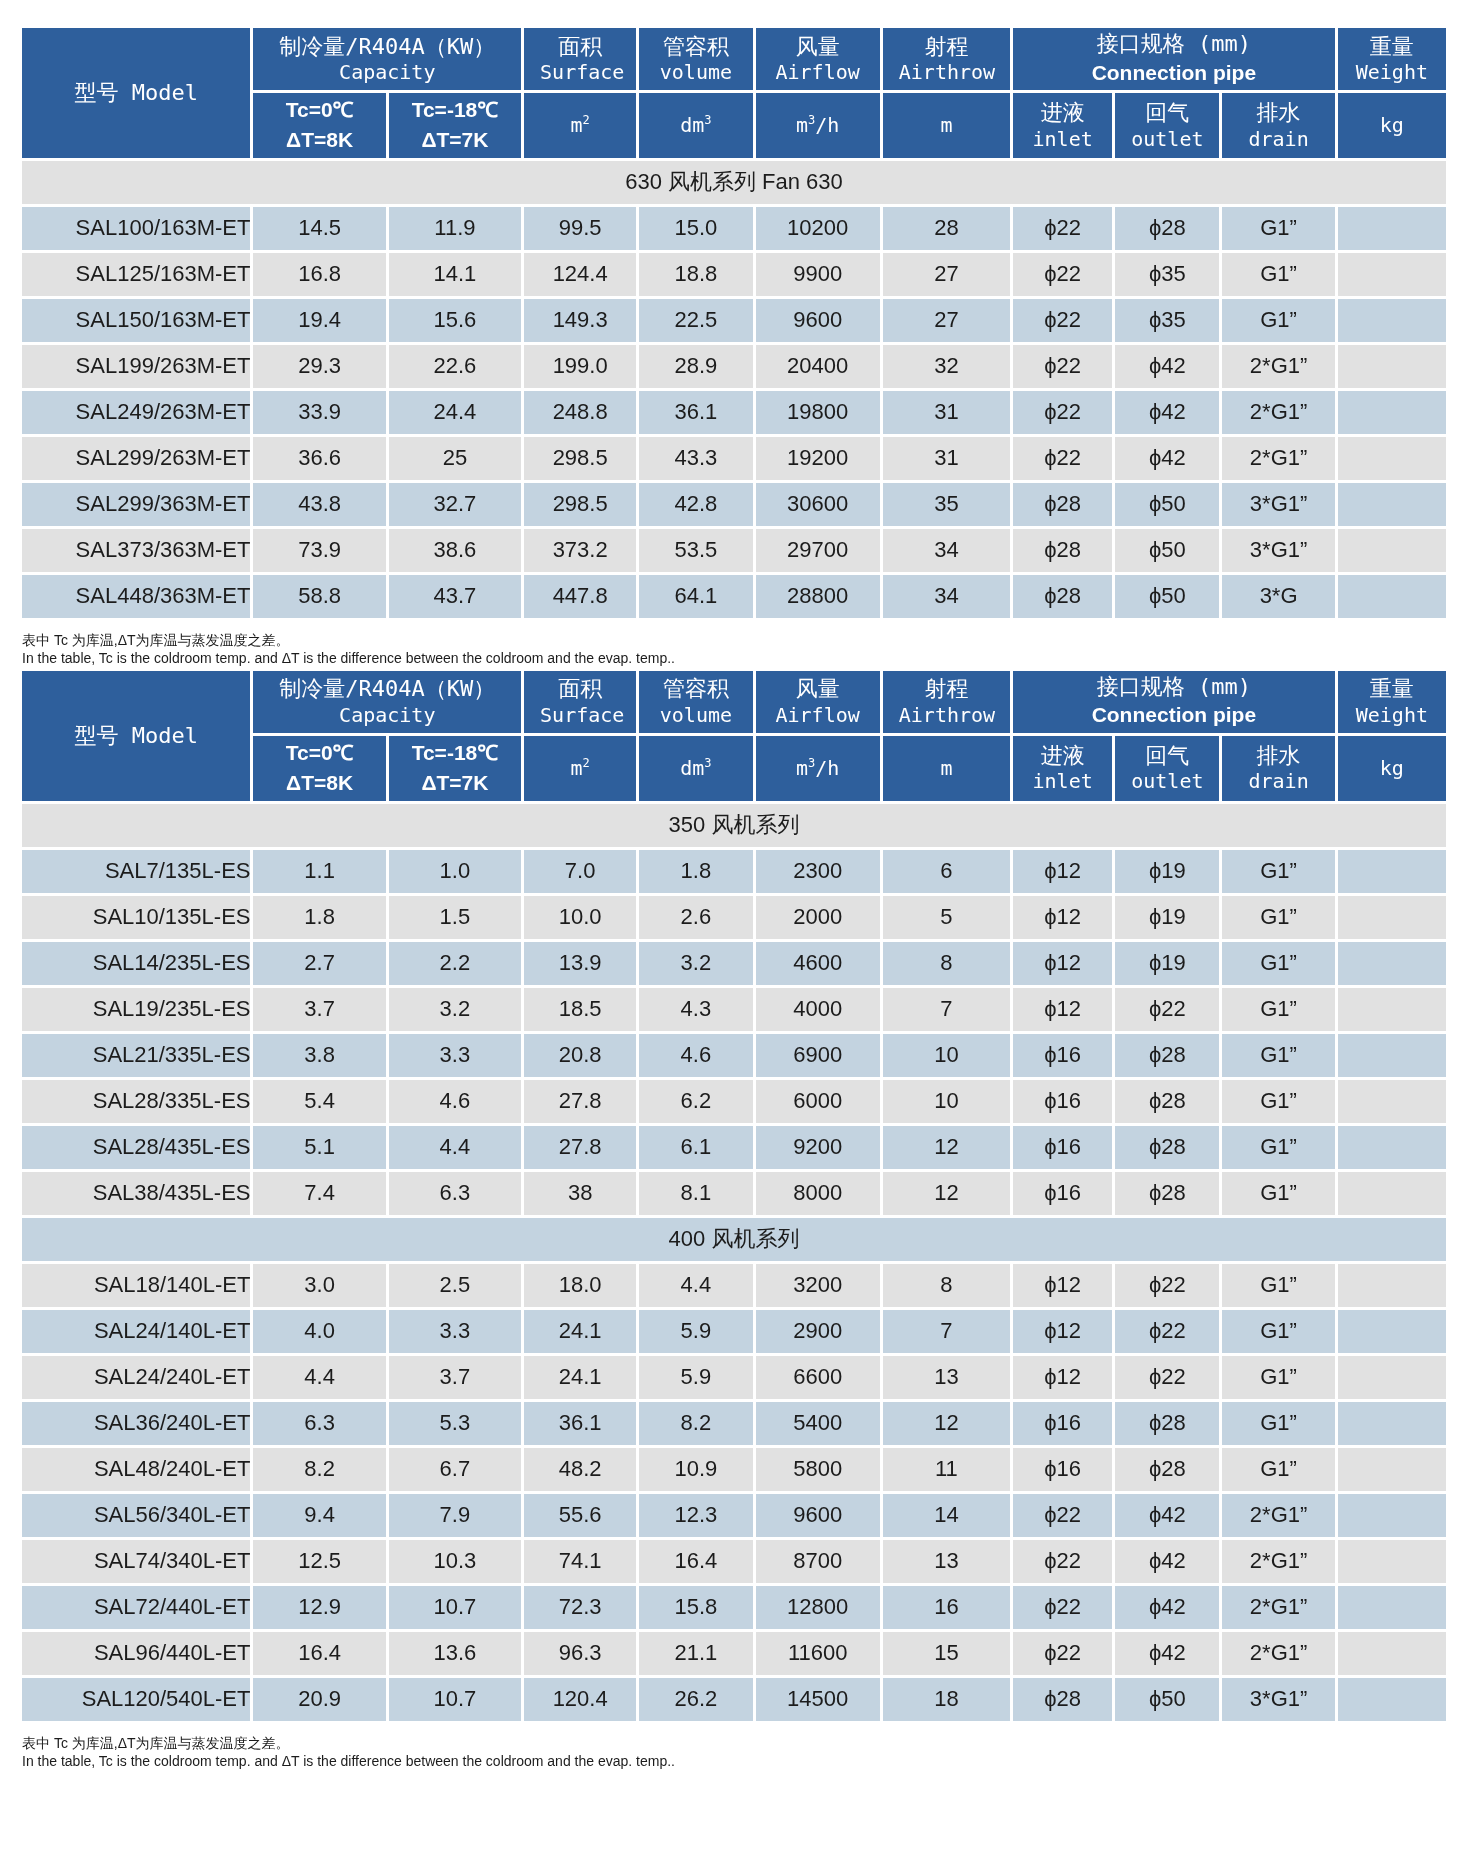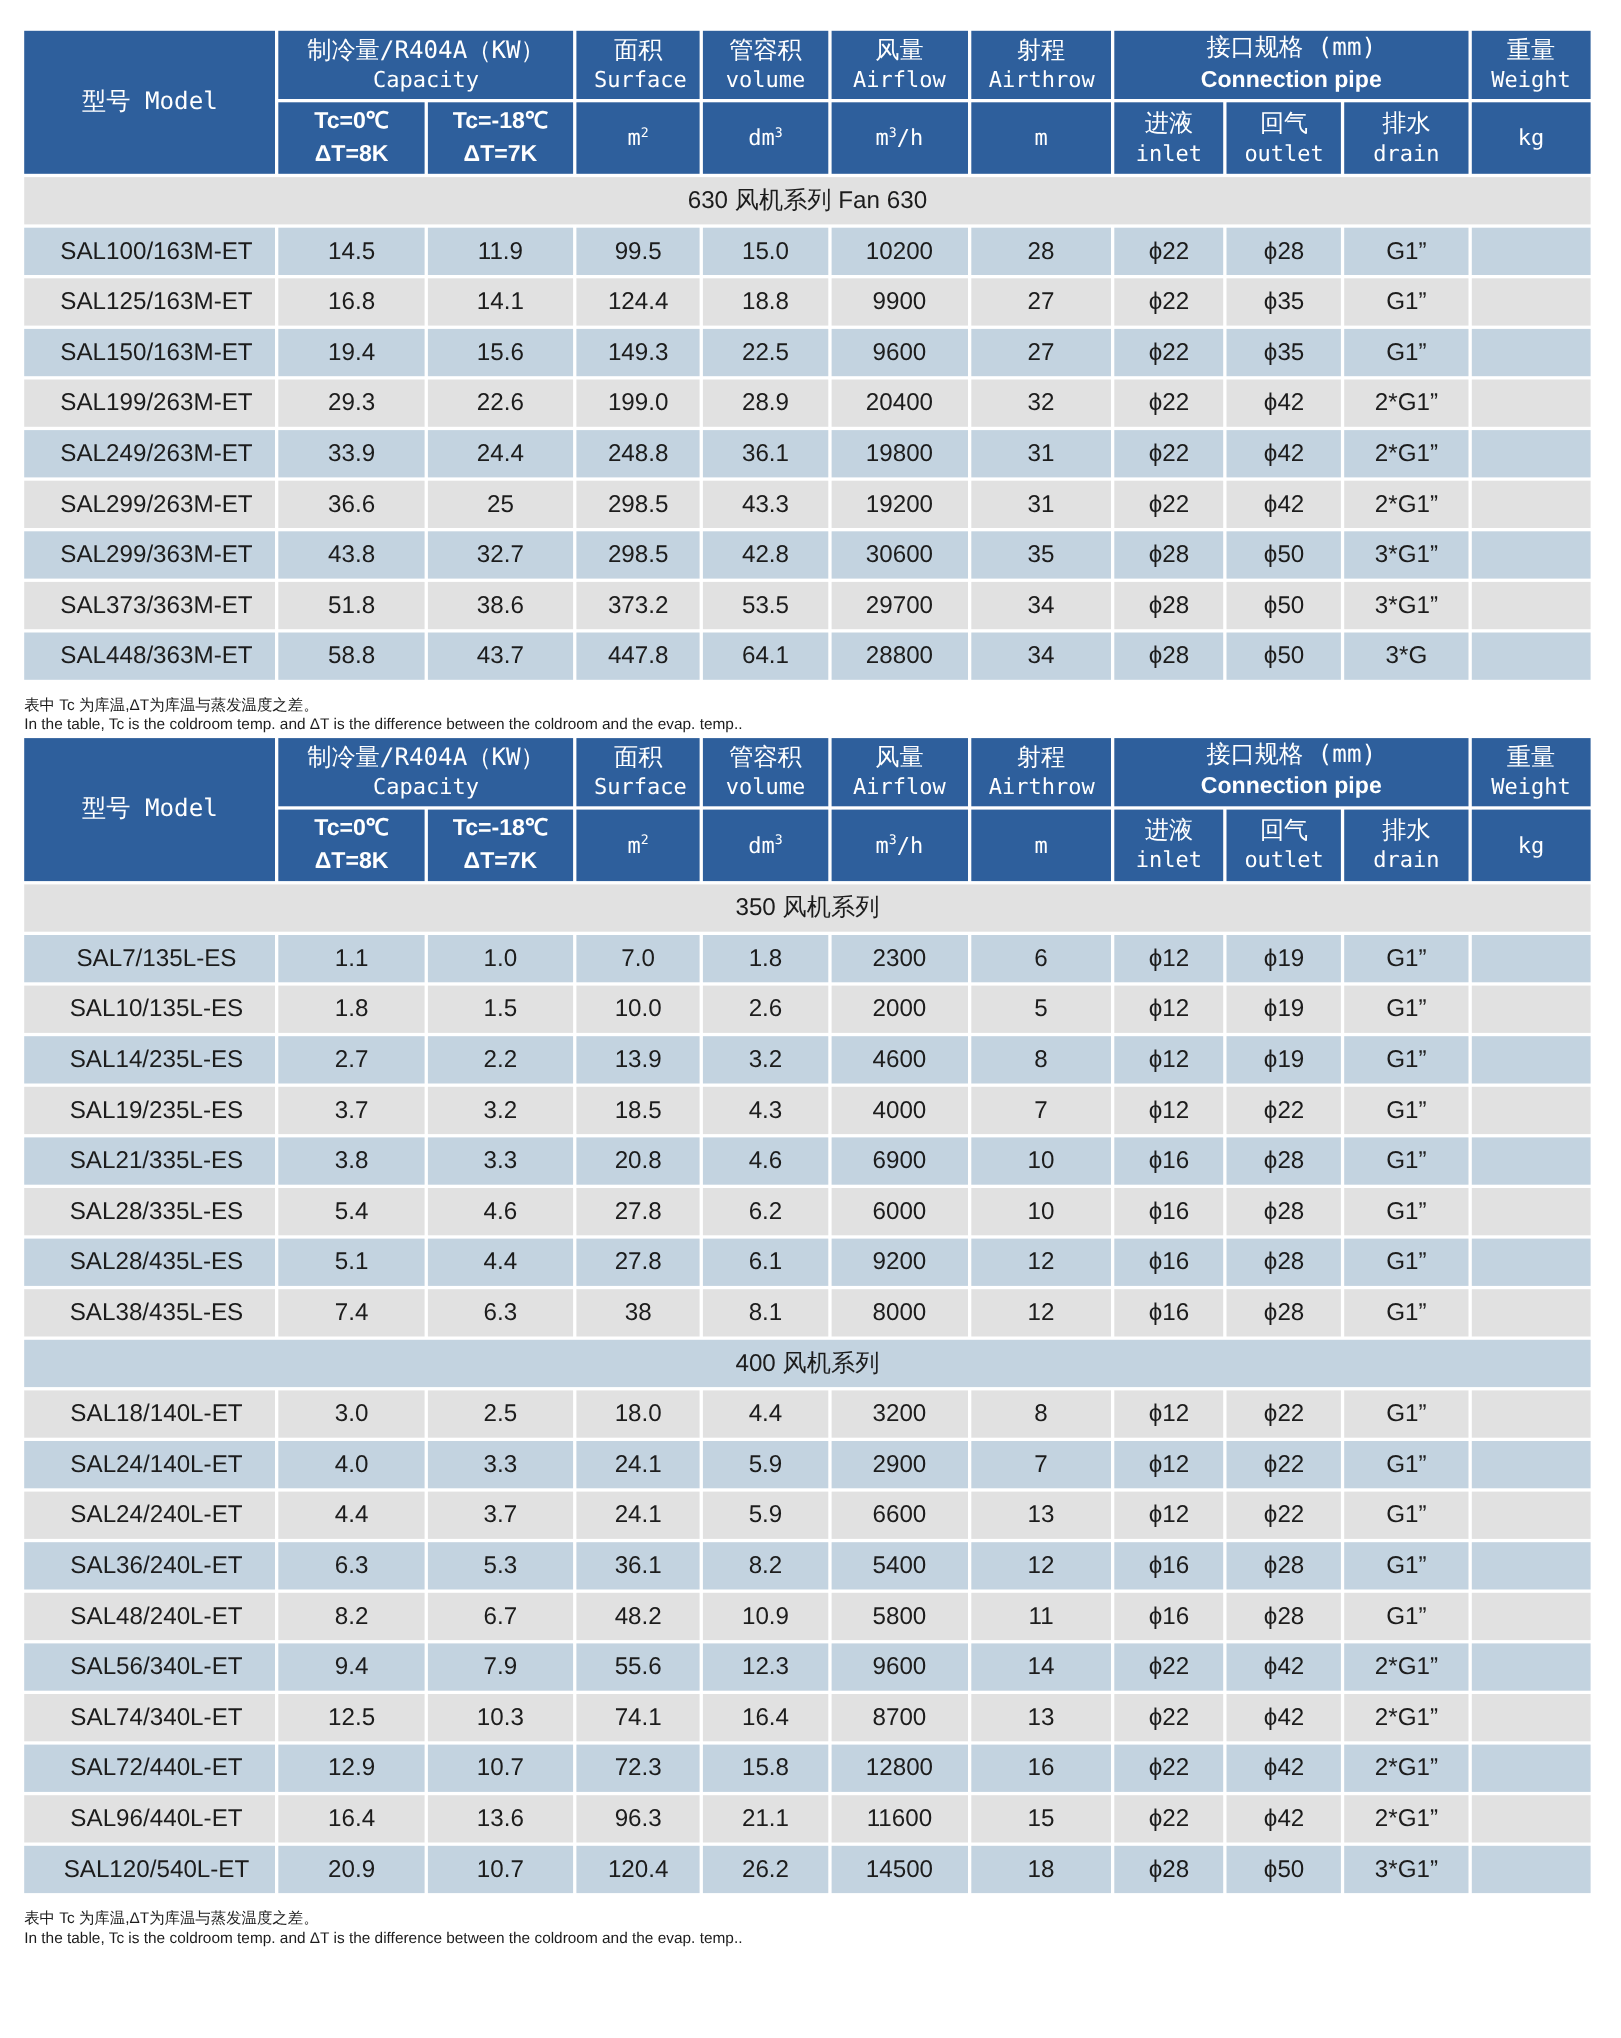--- a/index.html
+++ b/index.html
@@ -27,21 +27,21 @@
   tr.h1 th{height:54px;}
   tr.h2 th{height:58px;}
   .cn{font-family:"DejaVu Sans Mono","DejaVu Sans",monospace;font-size:22px;line-height:1.25;}
   .mono{font-family:"DejaVu Sans Mono",monospace;font-size:20px;line-height:1.25;}
   .sans-b{font-family:"Liberation Sans",sans-serif;font-weight:bold;font-size:21px;line-height:1.45;}
   table.spec sup{font-size:12px;line-height:0;}
   table.spec tbody td{
     height:43px;font-size:22px;text-align:center;vertical-align:middle;
     padding:0;font-family:"Liberation Sans",sans-serif;color:var(--body-text);
   }
-  table.spec tbody td.model{text-align:center;padding-left:12px;}
+  table.spec tbody td.model{text-align:right;padding-left:12px;}
   tr.row-gray td{background:var(--row-gray);}
   tr.row-blue td{background:var(--row-blue);}
   tr.section-row td{font-size:23px;text-align:left;padding-left:10px;height:38px;}
   .notes{margin:10px 0 0 3px;font-size:14px;line-height:1.32;color:var(--body-text);}
   .heading{
     margin:26px 0 14px 1px;font-size:30px;font-weight:bold;
     color:var(--heading-text);font-family:"Liberation Sans",sans-serif;
   }
 </style>
 </head>
@@ -215,21 +215,21 @@
           <td>42.8</td>
           <td>30600</td>
           <td>35</td>
           <td>ϕ28</td>
           <td>ϕ50</td>
           <td>3*G1”</td>
           <td></td>
         </tr>
         <tr class="data-row row-gray">
           <td class="model">SAL373/363M-ET</td>
-          <td>51.8</td>
+          <td>73.9</td>
           <td>38.6</td>
           <td>373.2</td>
           <td>53.5</td>
           <td>29700</td>
           <td>34</td>
           <td>ϕ28</td>
           <td>ϕ50</td>
           <td>3*G1”</td>
           <td></td>
         </tr>

